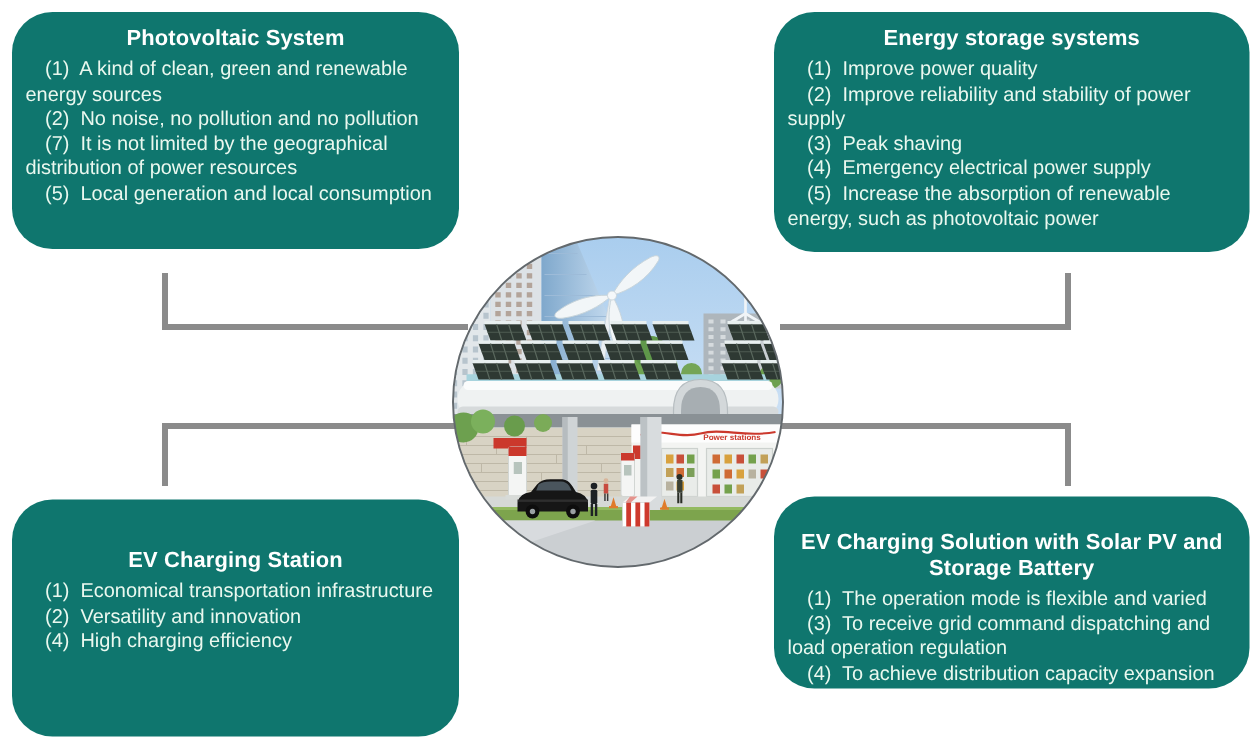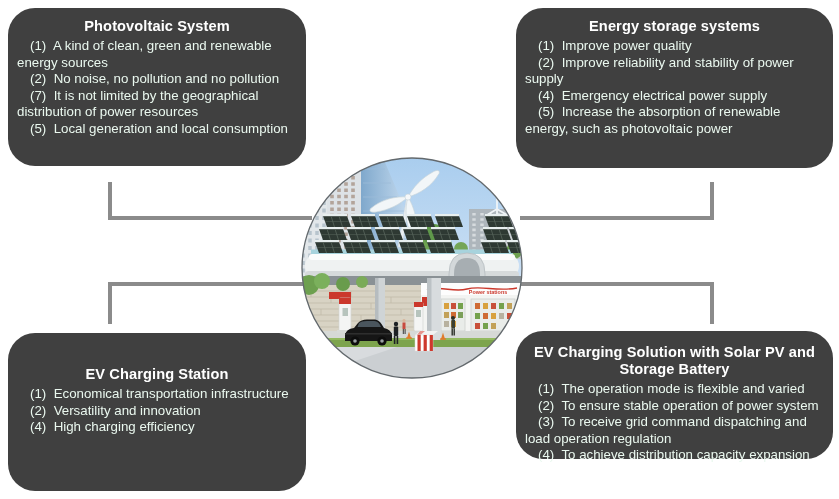--- a/index.html
+++ b/index.html
@@ -6,21 +6,21 @@
   .canvas {
     position: relative;
     width: 839px;
     height: 499px;
     background: #ffffff;
     overflow: hidden;
     font-family: "Liberation Sans", "DejaVu Sans", sans-serif;
   }
   .card {
     position: absolute;
-    background: #404040;
+    background: #0f766e;
     border-radius: 27px;
     color: #EAF8EF;
     padding: 9px 9px 6px 9px;
     box-sizing: border-box;
   }
   .card h2 {
     margin: 1px 0 3px 0;
     text-align: center;
     color: #FFFFFF;
     font-size: 14.6px;
@@ -32,21 +32,21 @@
     margin: 0;
     font-size: 13.3px;
     line-height: 16.6px;
     text-indent: 13px;
     white-space: pre-wrap;
     font-weight: 400;
   }
   .card.tl { left: 8px;   top: 8px;   width: 298px; height: 158px; }
   .card.tr { left: 516px; top: 8px;   width: 317px; height: 160px; }
   .card.bl { left: 8px;   top: 333px; width: 298px; height: 158px; padding-top: 32px; }
-  .card.br { left: 516px; top: 331px; width: 317px; height: 128px; padding-top: 12px; }
+  .card.br { left: 516px; top: 331px; width: 317px; height: 128px; padding-top: 22px; }
   .connector {
     position: absolute;
     border: 0 solid #8B8B8B;
   }
   .conn-tl { left: 108px; top: 182px; width: 200px; height: 34px; border-left-width: 4px; border-bottom-width: 4px; }
   .conn-tr { left: 520px; top: 182px; width: 190px; height: 34px; border-right-width: 4px; border-bottom-width: 4px; }
   .conn-bl { left: 108px; top: 282px; width: 200px; height: 38px; border-left-width: 4px; border-top-width: 4px; }
   .conn-br { left: 520px; top: 282px; width: 190px; height: 38px; border-right-width: 4px; border-top-width: 4px; }
   .center-img {
     position: absolute;
@@ -72,35 +72,35 @@
     <p>(1)  A kind of clean, green and renewable energy sources</p>
     <p>(2)  No noise, no pollution and no pollution</p>
     <p>(7)  It is not limited by the geographical distribution of power resources</p>
     <p>(5)  Local generation and local consumption</p>
   </div>
 
   <div class="card tr">
     <h2>Energy storage systems</h2>
     <p>(1)  Improve power quality</p>
     <p>(2)  Improve reliability and stability of power supply</p>
+    <p>(3)  Peak shaving</p>
     <p>(4)  Emergency electrical power supply</p>
     <p>(5)  Increase the absorption of renewable energy, such as photovoltaic power</p>
   </div>
 
   <div class="card bl">
     <h2>EV Charging Station</h2>
     <p>(1)  Economical transportation infrastructure</p>
     <p>(2)  Versatility and innovation</p>
     <p>(4)  High charging efficiency</p>
   </div>
 
   <div class="card br">
     <h2>EV Charging Solution with Solar PV and Storage Battery</h2>
     <p>(1)  The operation mode is flexible and varied</p>
-    <p>(2)  To ensure stable operation of power system</p>
     <p>(3)  To receive grid command dispatching and load operation regulation</p>
     <p>(4)  To achieve distribution capacity expansion</p>
   </div>
 
   <svg class="center-img" viewBox="0 0 222 222" role="img">
     <defs>
       <clipPath id="cclip">
           <circle cx="111" cy="111" r="110"></circle>
         </clipPath>
       <linearGradient id="sky" x1="0" x2="0" y1="0" y2="1">

